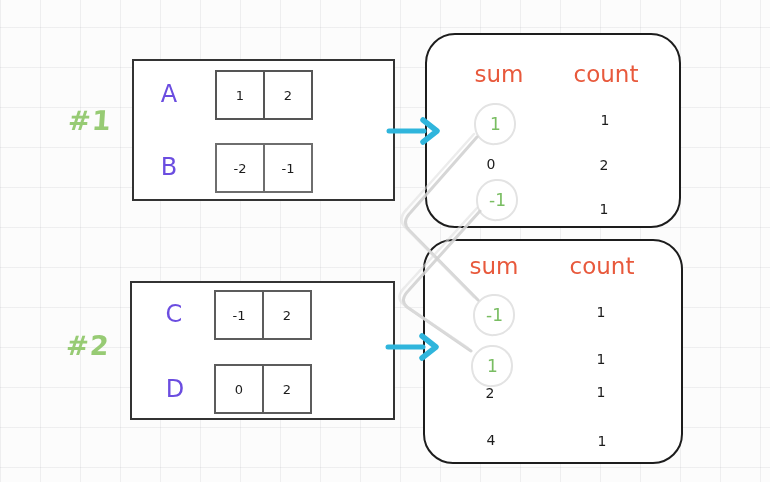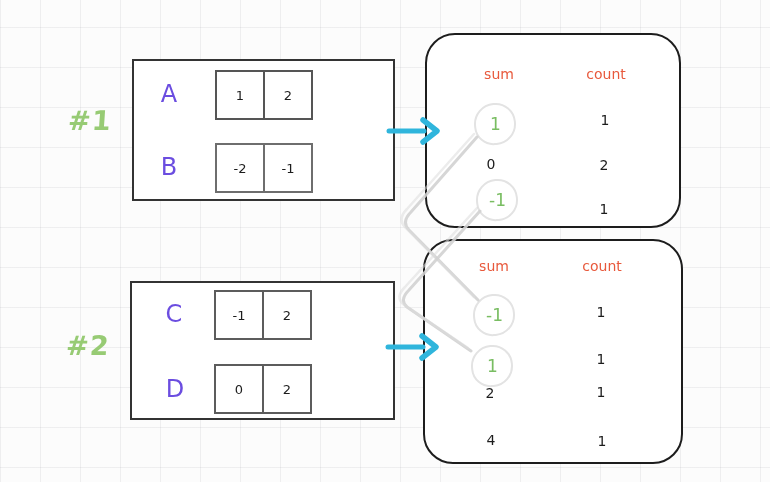--- a/index.html
+++ b/index.html
@@ -34,21 +34,21 @@
     display:flex;align-items:center;justify-content:center;
     font-size:13px;color:#1c1c1c;
   }
   .cell + .cell{margin-left:-2px;}
 
   
   .map-box{
     position:absolute;background:#ffffff;
     border:2px solid #1d1d1d;border-radius:30px;box-sizing:border-box;
   }
-  .map-header{font-size:14px;color:#e8593c;}
+  .map-header{font-size:23px;color:#e8593c;}
   .val{font-size:14px;color:#1c1c1c;}
   .ring{
     position:absolute;transform:translate(-50%,-50%) rotate(-5deg);
     width:42px;height:42px;border-radius:50% 48% 50% 46%;
     border:2px solid #e3e3e3;box-sizing:border-box;
     display:flex;align-items:center;justify-content:center;
   }
   .ring .green-val{transform:rotate(5deg);}
   .green-val{font-size:17px;color:#79bd62;font-weight:500;line-height:1;}
 

